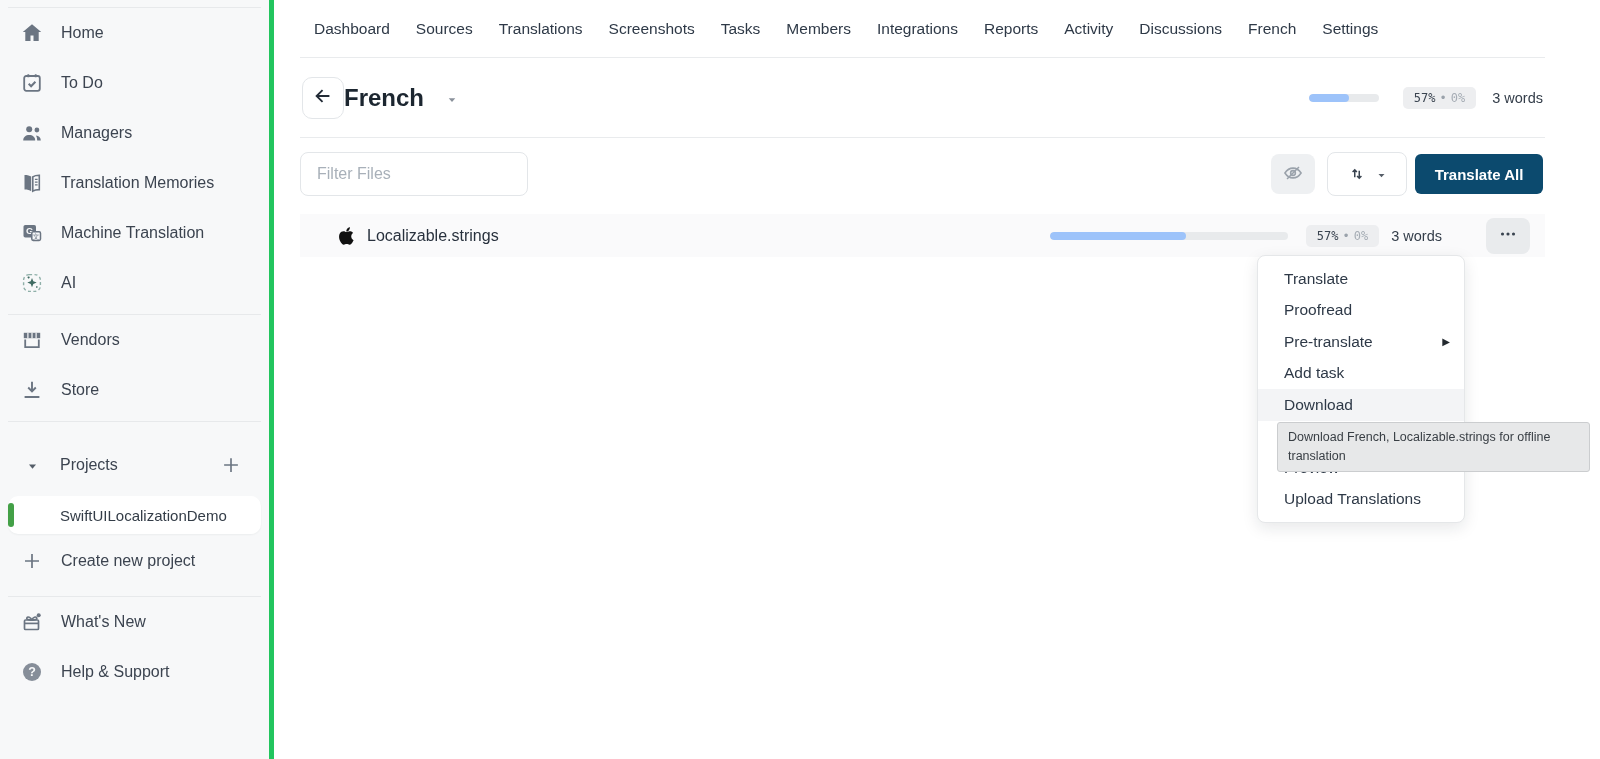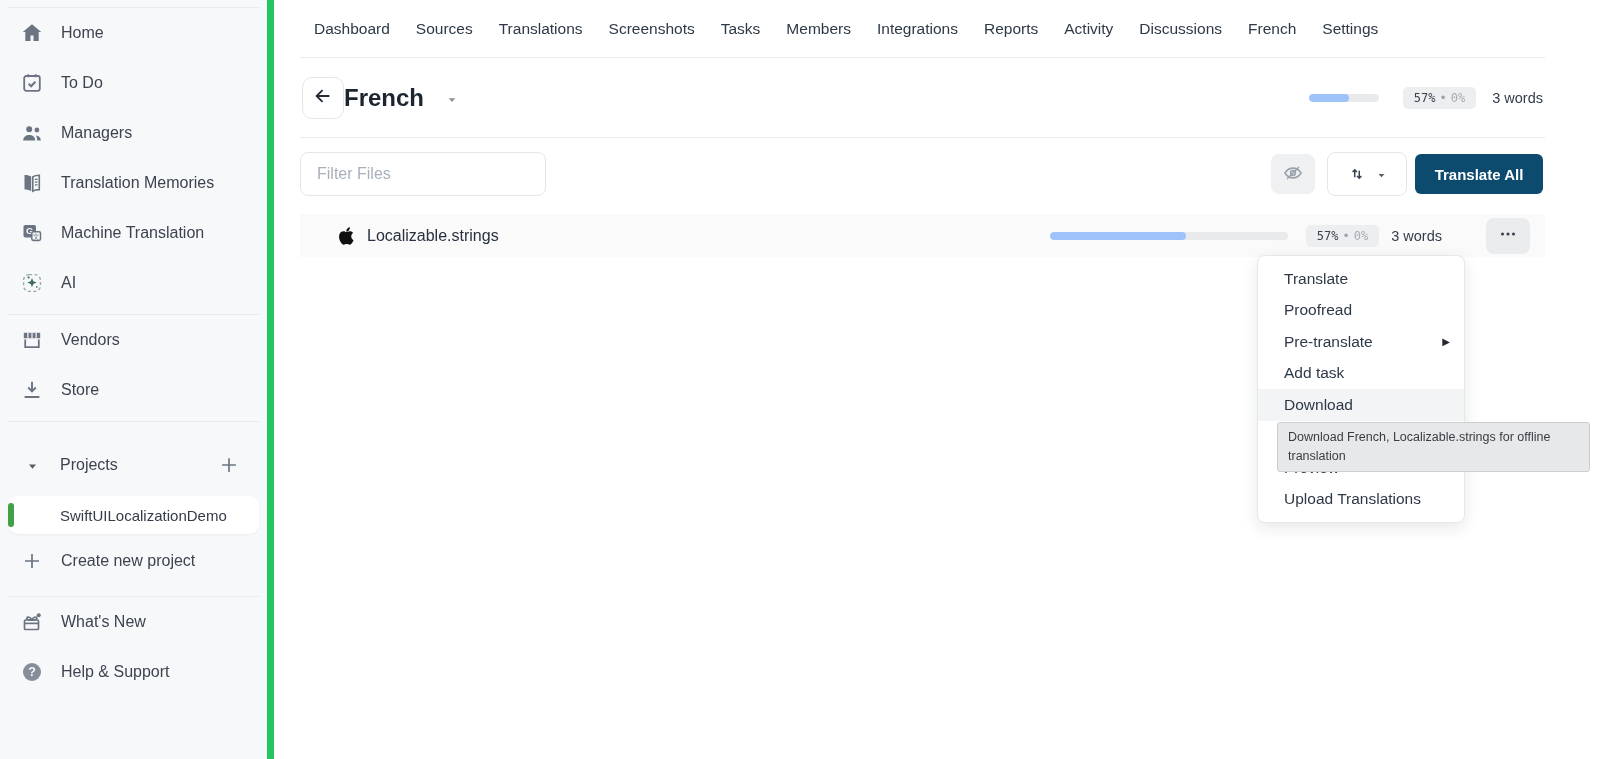--- a/index.html
+++ b/index.html
@@ -2,21 +2,21 @@
 <html><head>
 <meta charset="utf-8">
 <style>
   * { margin:0; padding:0; box-sizing:border-box; }
   html,body { width:1600px; height:759px; overflow:hidden; background:#fff;
     font-family:"Liberation Sans", sans-serif; }
   body { position:relative; color:#2E3947; }
 
   
   .sidebar { position:absolute; left:0; top:0; width:274px; height:759px;
-    background:#F7F8F9; border-right:7px solid #22c55e; }
+    background:#F7F8F9; border-right:5px solid #22c55e; }
   .side-divider { height:1px; background:#E7E9EB; margin:6px 8px 0 8px; }
   .side-divider.top { margin-top:7px; }
   .side-item { display:flex; align-items:center; height:50px; padding:0 16px 0 20px;
     gap:17px; font-size:16px; color:#3C4450; cursor:pointer; }
   .side-item .ic { width:24px; height:24px; flex:none; color:#6B7582; }
   .side-item .ic svg { width:100%; height:100%; display:block; }
   .proj-header { display:flex; align-items:center; height:50px; padding:0 27px 0 26px;
     font-size:16px; color:#3C4450; margin-top:18px; }
   .proj-header .caret { width:13px; height:13px; color:#555E69; margin-right:21px; flex:none; }
   .proj-header .plus { width:22px; height:22px; color:#6B7582; margin-left:auto; flex:none; }
@@ -48,21 +48,21 @@
   .stats-badge { background:#EDEEF0; border-radius:5px; padding:4px 11px;
     font-family:"DejaVu Sans Mono", monospace; font-size:12px; white-space:nowrap; }
   .stats-badge .t { color:#3A4450; }
   .stats-badge .sep { color:#9AA2AB; margin:0 4px; }
   .stats-badge .a { color:#A6ADB5; }
   .word-count { font-size:14.5px; color:#333D49; white-space:nowrap; }
   .header-right .stats-badge { margin-left:24px; }
   .header-right .word-count { margin-left:16px; }
 
   .toolbar { display:flex; align-items:center; padding:14px 57px 0 26px; }
-  .filter-input { width:246px; height:44px; border:1px solid #E3E6E9; border-radius:8px;
+  .filter-input { width:228px; height:44px; border:1px solid #E3E6E9; border-radius:8px;
     padding:0 16px; font-size:16px; color:#3b82f6; background:#fff; outline:none;
     font-family:"Liberation Sans", sans-serif; }
   .filter-input::placeholder { color:#A8B0B9; }
   .toolbar-right { margin-left:auto; display:flex; align-items:center; }
   .eye-btn { width:44px; height:40px; background:#EEF0F2; border:none; border-radius:8px;
     display:flex; align-items:center; justify-content:center; color:#9AA2AB; cursor:pointer; }
   .eye-btn svg { width:22px; height:22px; }
   .sort-btn { width:80px; height:44px; margin-left:12px; background:#fff;
     border:1px solid #E3E6E9; border-radius:8px; display:flex; align-items:center;
     justify-content:center; gap:9px; color:#3A4450; cursor:pointer; }

